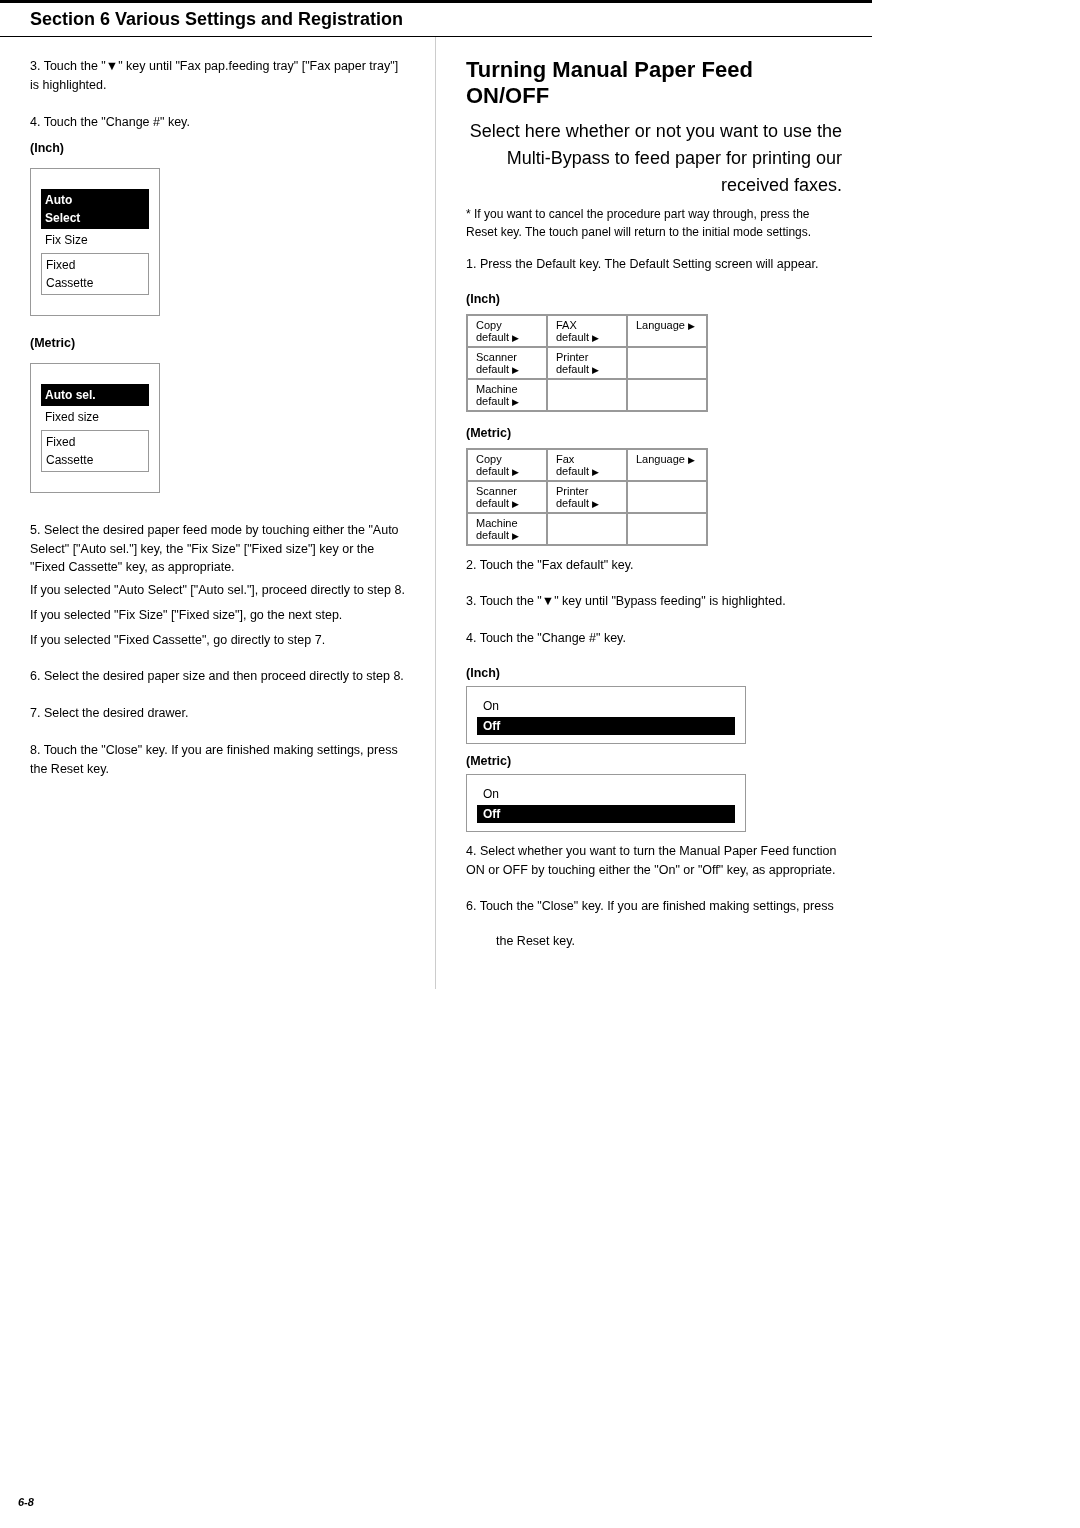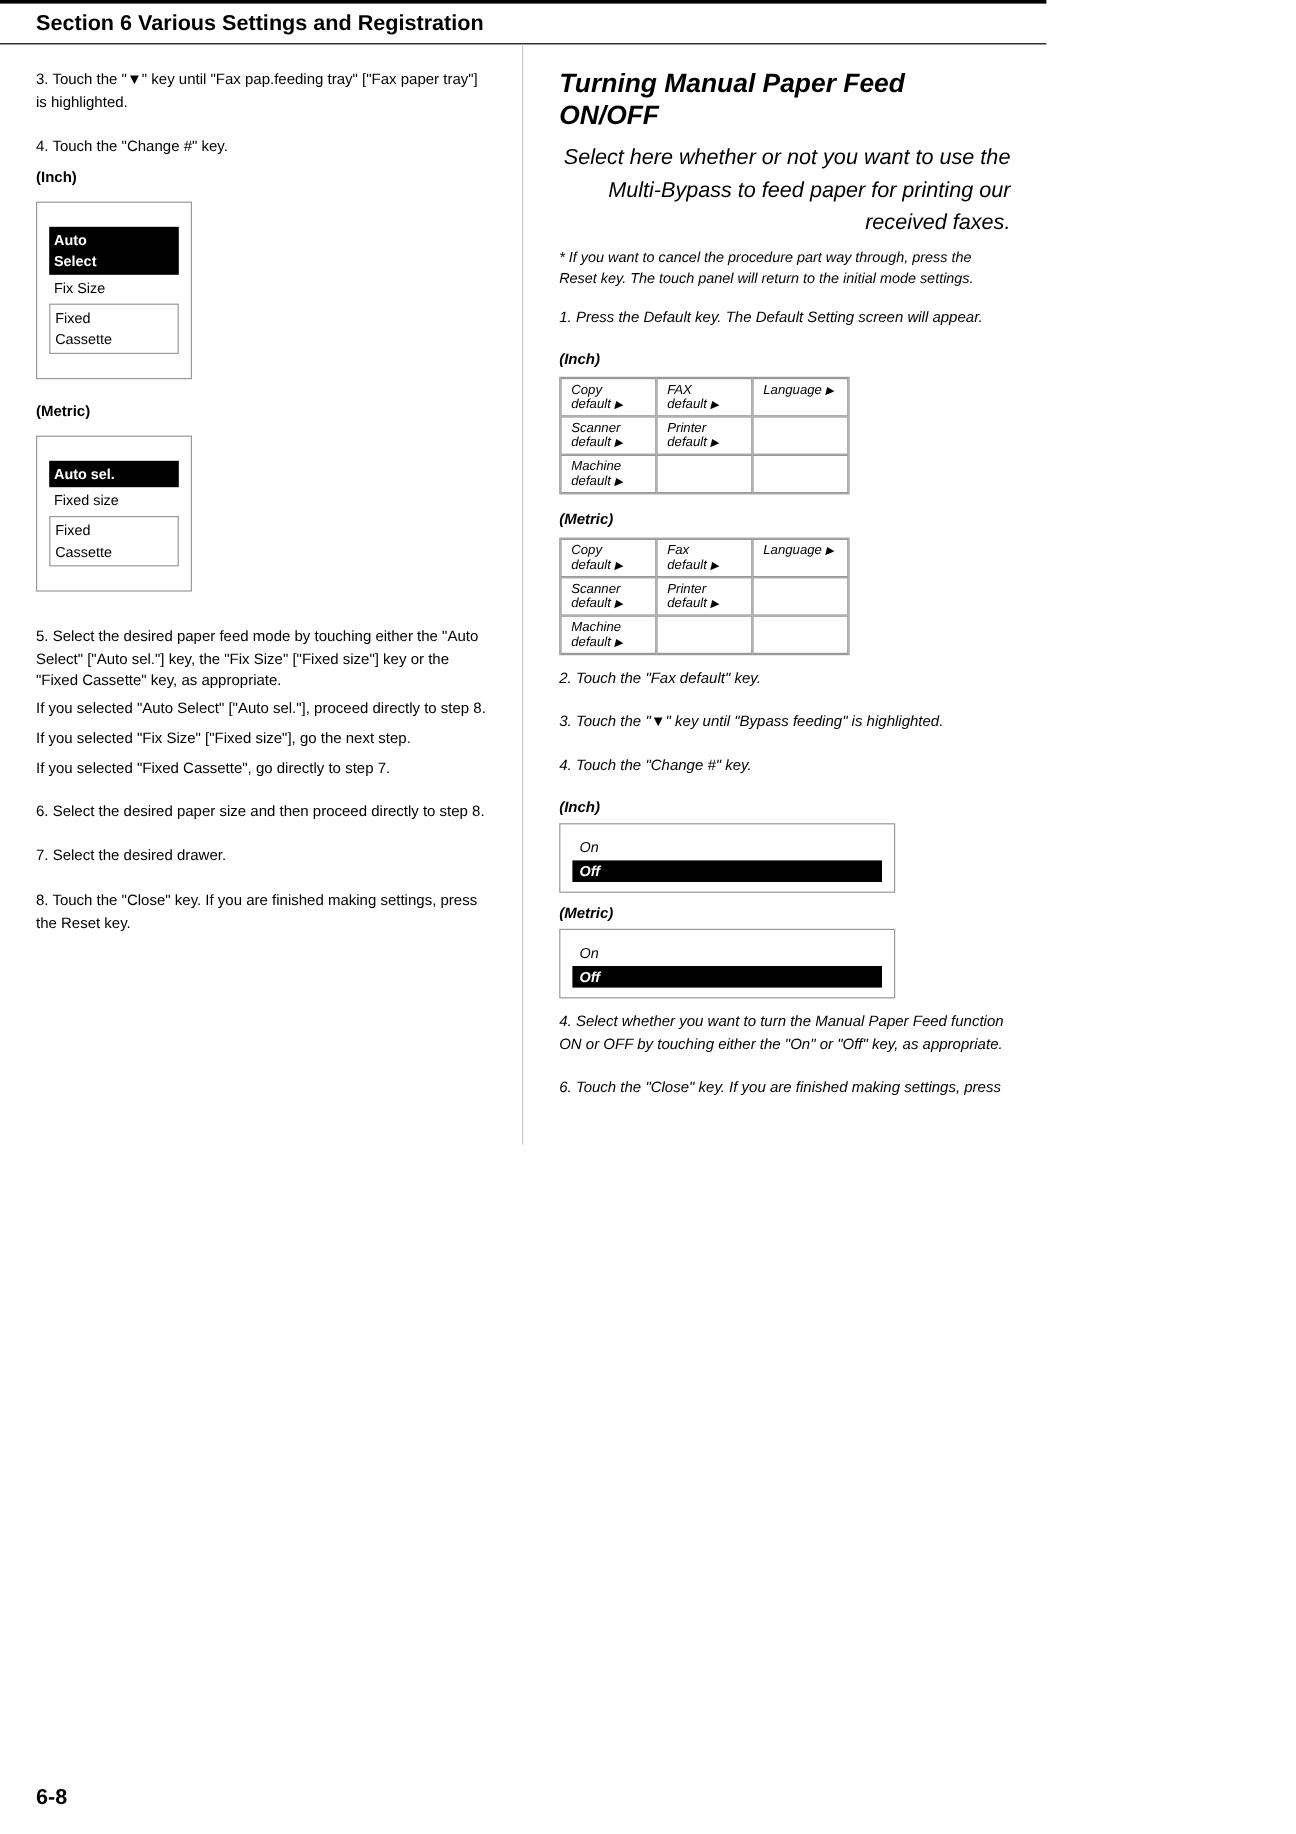--- a/index.html
+++ b/index.html
@@ -30,21 +30,20 @@
       width: 100%;
     }
     .left-col {
       width: 50%;
       border-right: 1px solid #ccc;
       padding: 20px 30px;
     }
     .right-col {
       width: 50%;
       padding: 20px 30px;
-      font-style: italic;
     }
     .step {
       margin-bottom: 18px;
       font-size: 12.5px;
       line-height: 1.5;
     }
     .step-text {
       margin-bottom: 6px;
     }
     .label-bold {
@@ -92,23 +91,24 @@
       text-align: right;
     }
     .note-text {
       font-size: 12px;
       line-height: 1.5;
       margin-bottom: 14px;
     }
     .page-num {
       position: absolute;
       bottom: 20px;
-      left: 30px;
-      font-size: 18px;
-      font-weight: bold;
+      left: 18px;
+      font-size: 11px;
+      font-weight: bold;
+      font-style: italic;
     }
     
     .onoff-box {
       border: 1px solid #999;
       display: block;
       width: 280px;
       padding: 10px 10px 6px 10px;
       margin: 6px 0 10px 0;
     }
     .onoff-item {
@@ -266,19 +266,22 @@
           <span class="onoff-item">On</span>
           <span class="onoff-item-selected">Off</span>
         </div>
       </div>
 
       <div class="step">
         <span>4. Select whether you want to turn the Manual Paper Feed function ON or OFF by touching either the "On" or "Off" key, as appropriate.</span>
       </div>
       <div class="step">
         <span>6. Touch the "Close" key. If you are finished making settings, press</span>
+        <div style="margin-top:16px; margin-left:30px;">
+          <span>the Reset key.</span>
+        </div>
       </div>
 
     </div>
   </div>
 
   <div class="page-num">6-8</div>
 </div>
 
 </body></html>

